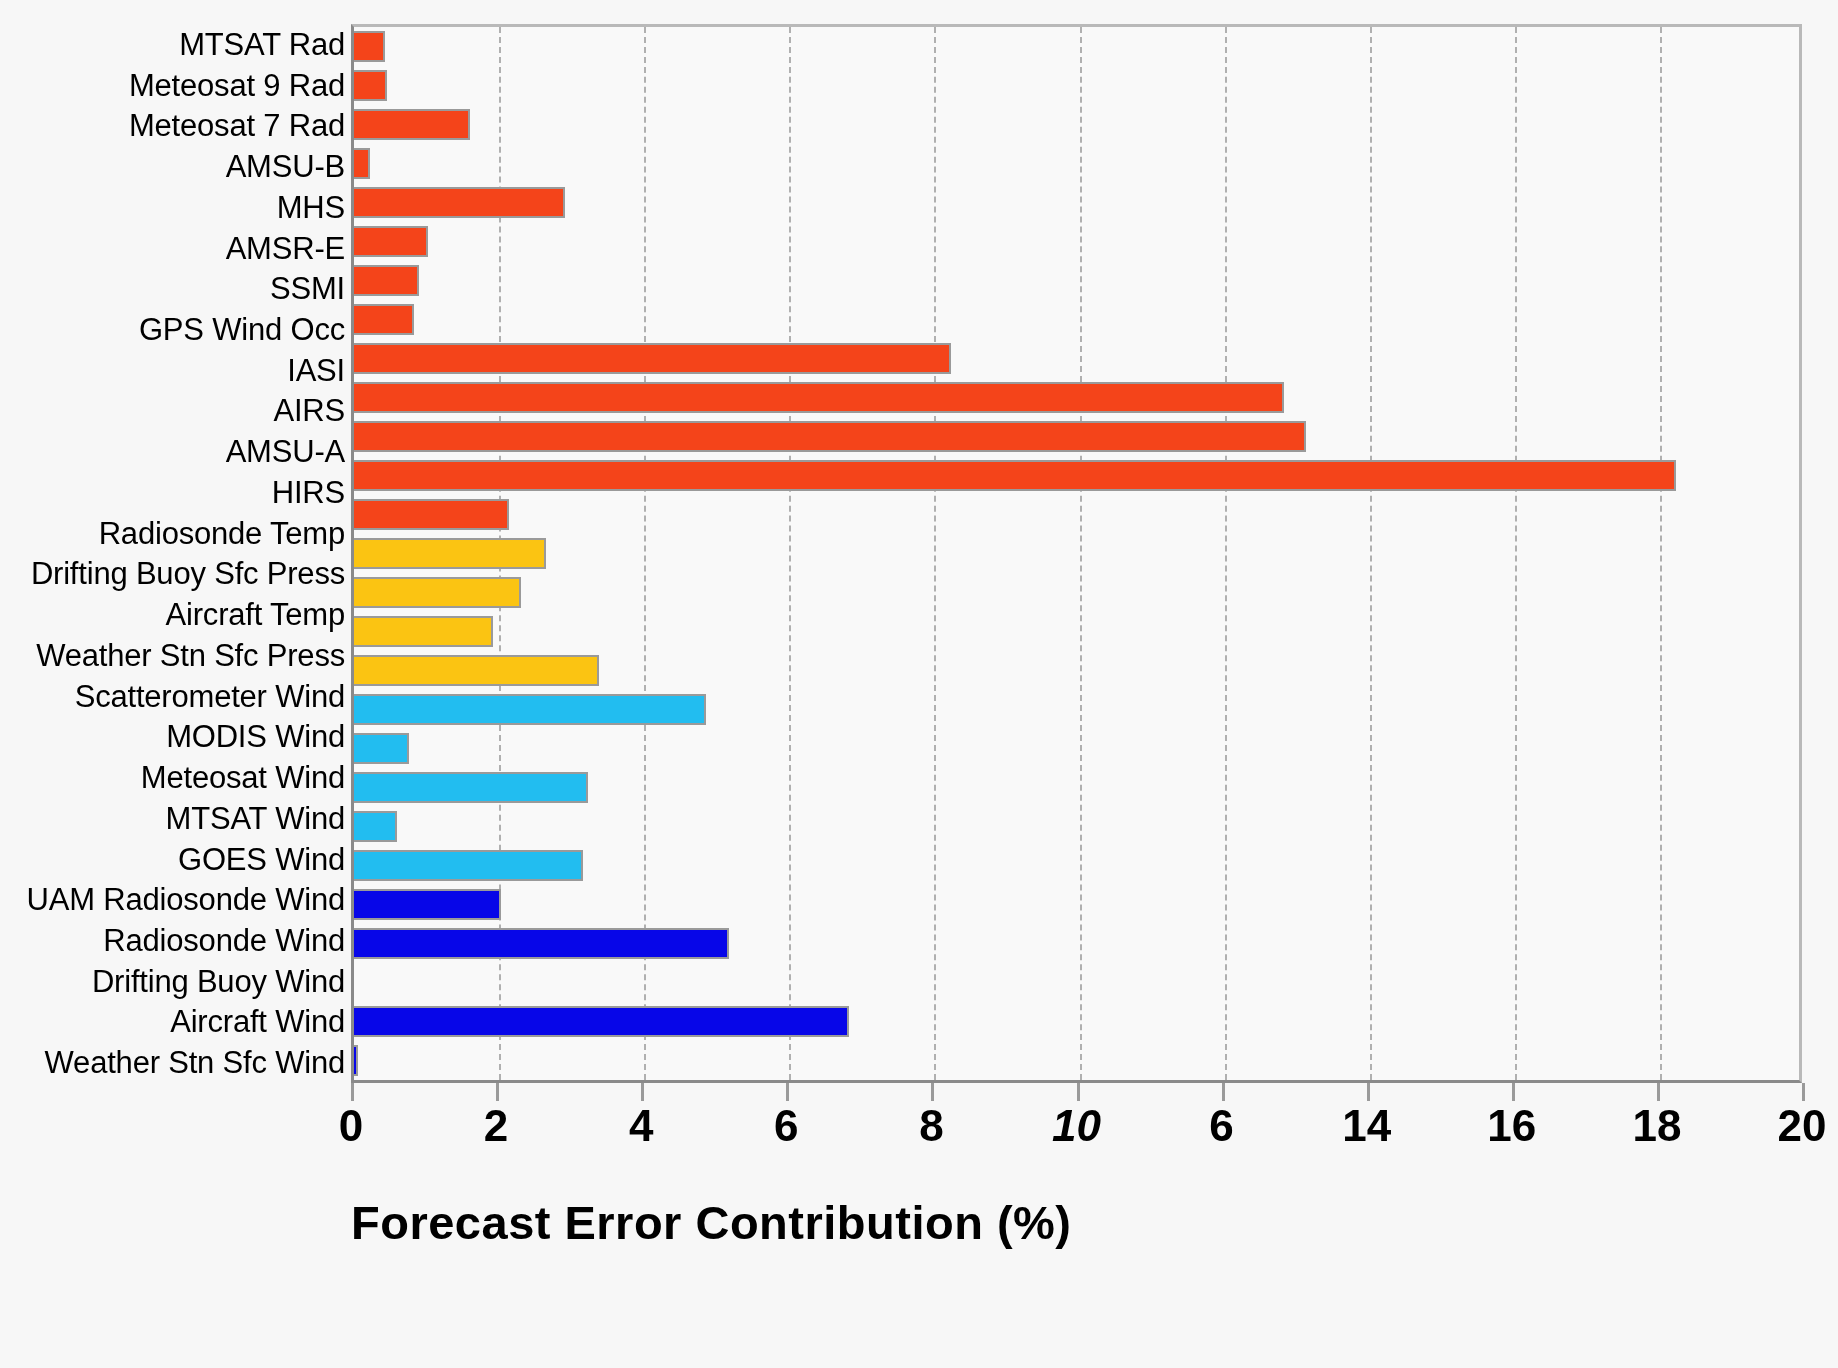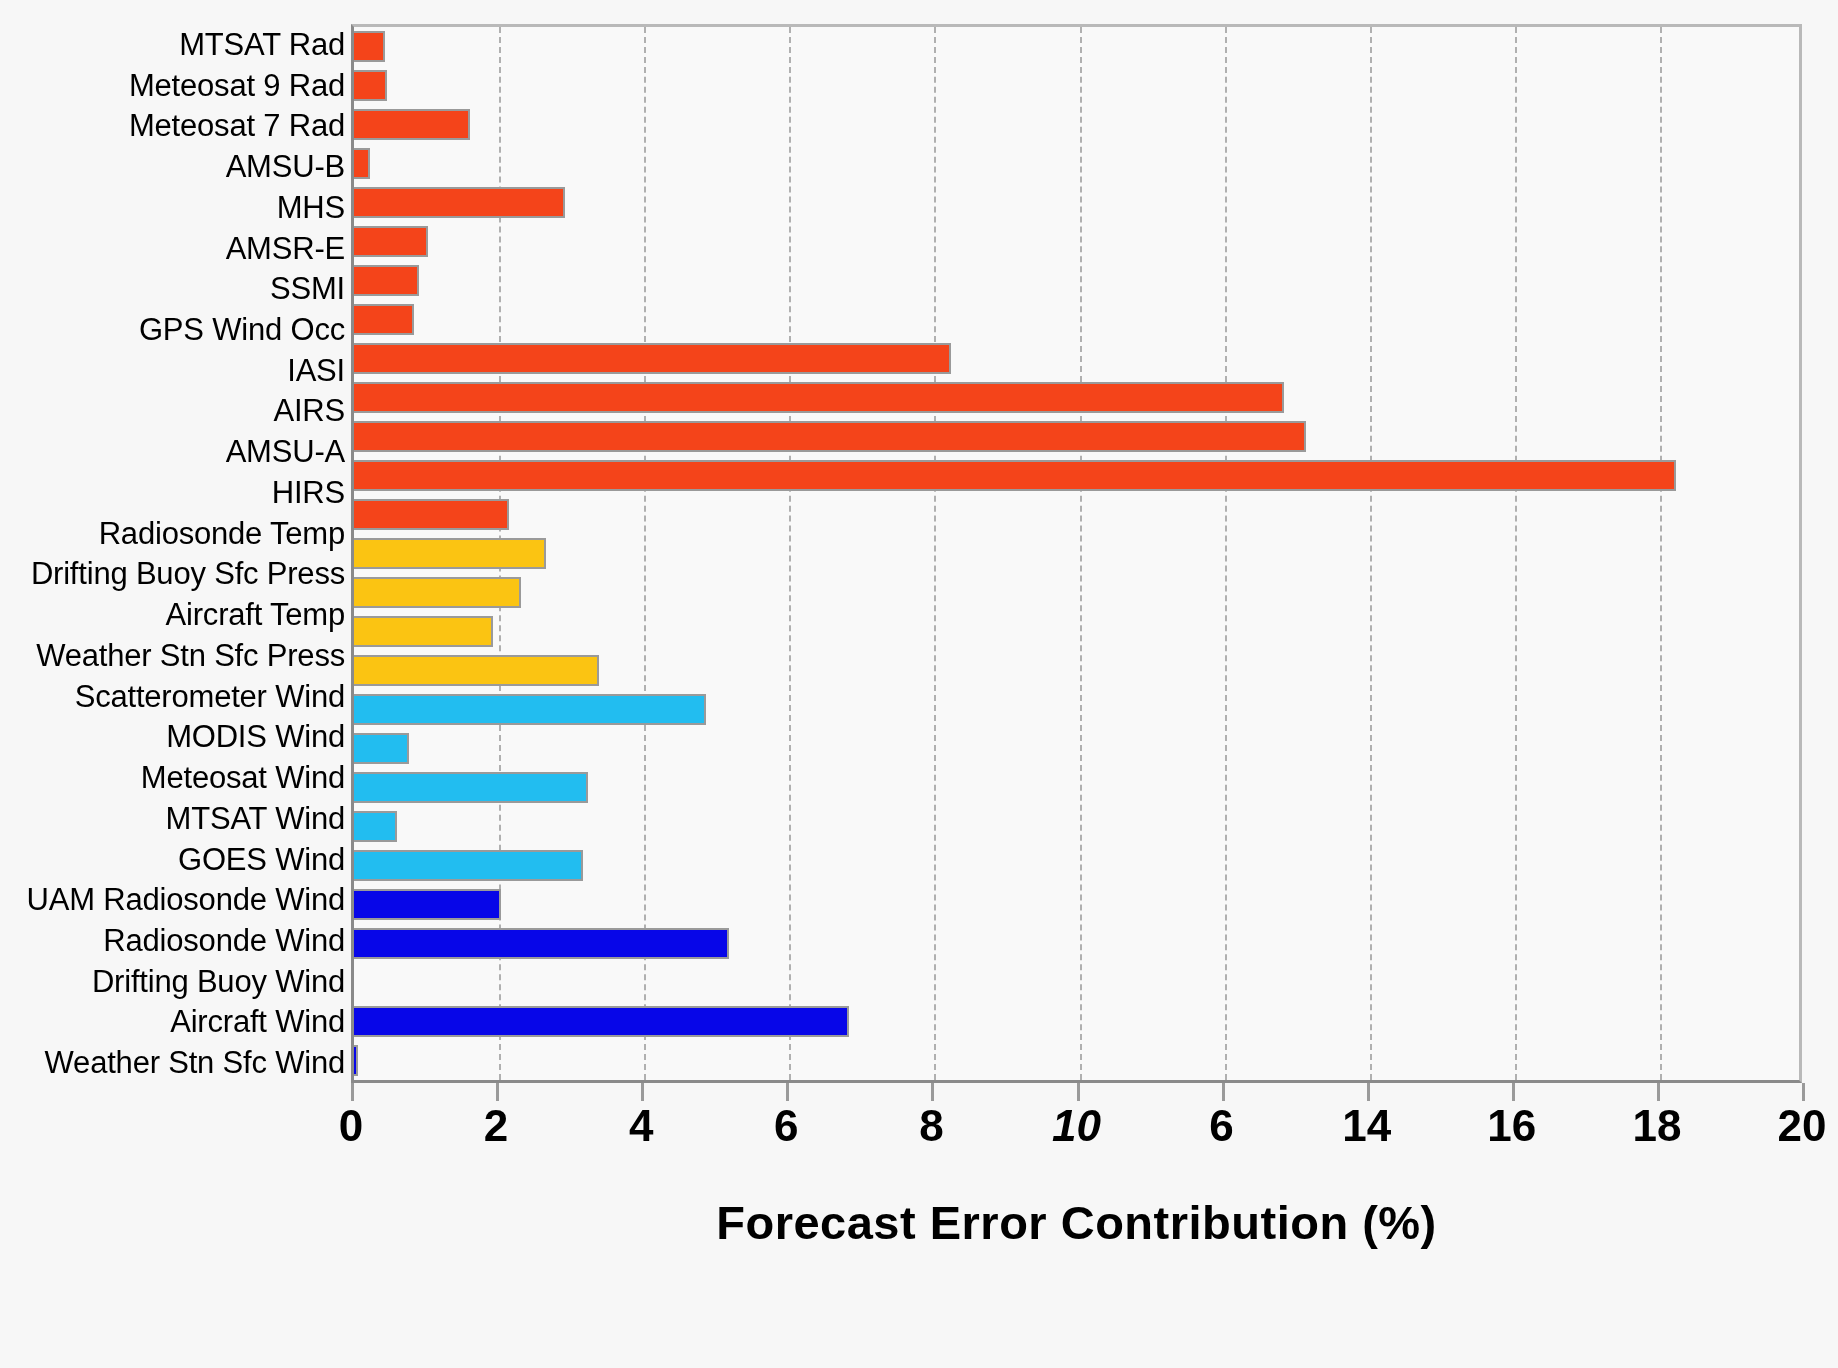--- a/index.html
+++ b/index.html
@@ -123,21 +123,21 @@
     font-weight: bold;
     color: #000;
     line-height: 1;
     white-space: nowrap;
   }
   #x-axis-title {
     position: absolute;
     left: 351px;
     top: 1195px;
     width: 1451px;
-    text-align: center;
+    text-align: left;
     font-size: 47px;
     font-weight: bold;
     color: #000;
     letter-spacing: 0.5px;
   }
 </style>
 </head>
 <body>
 
 <div id="chart-root">

